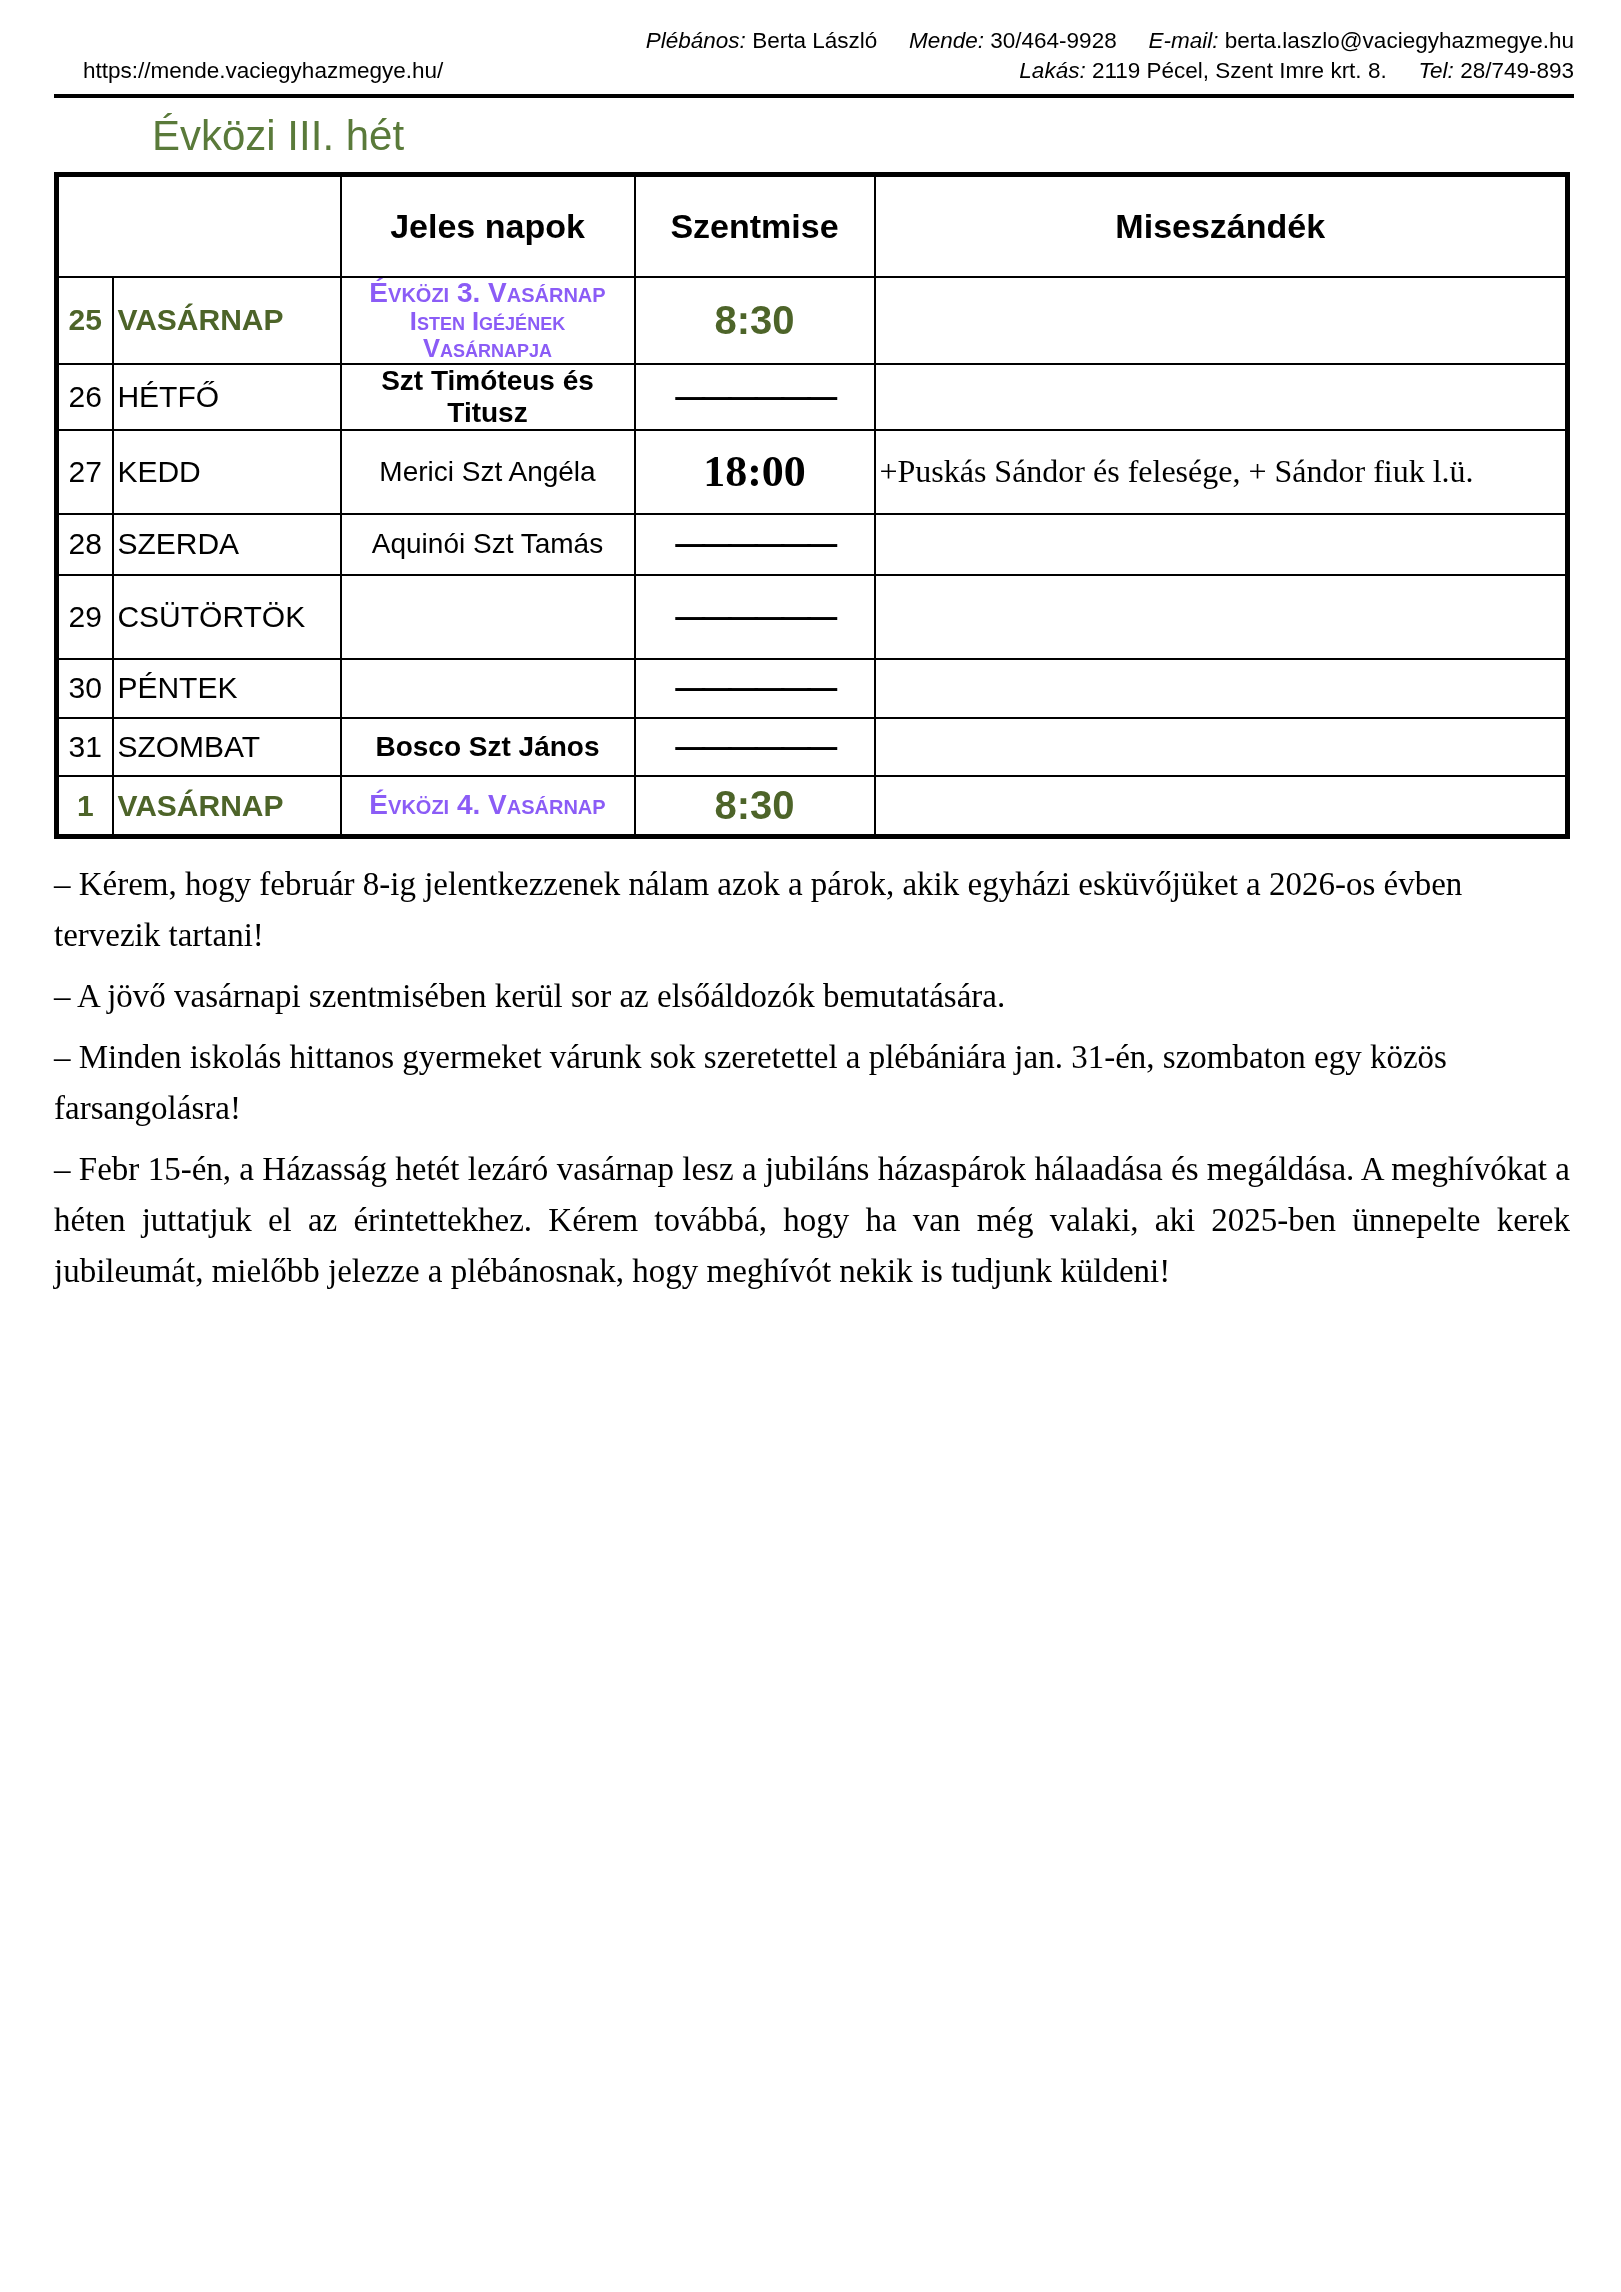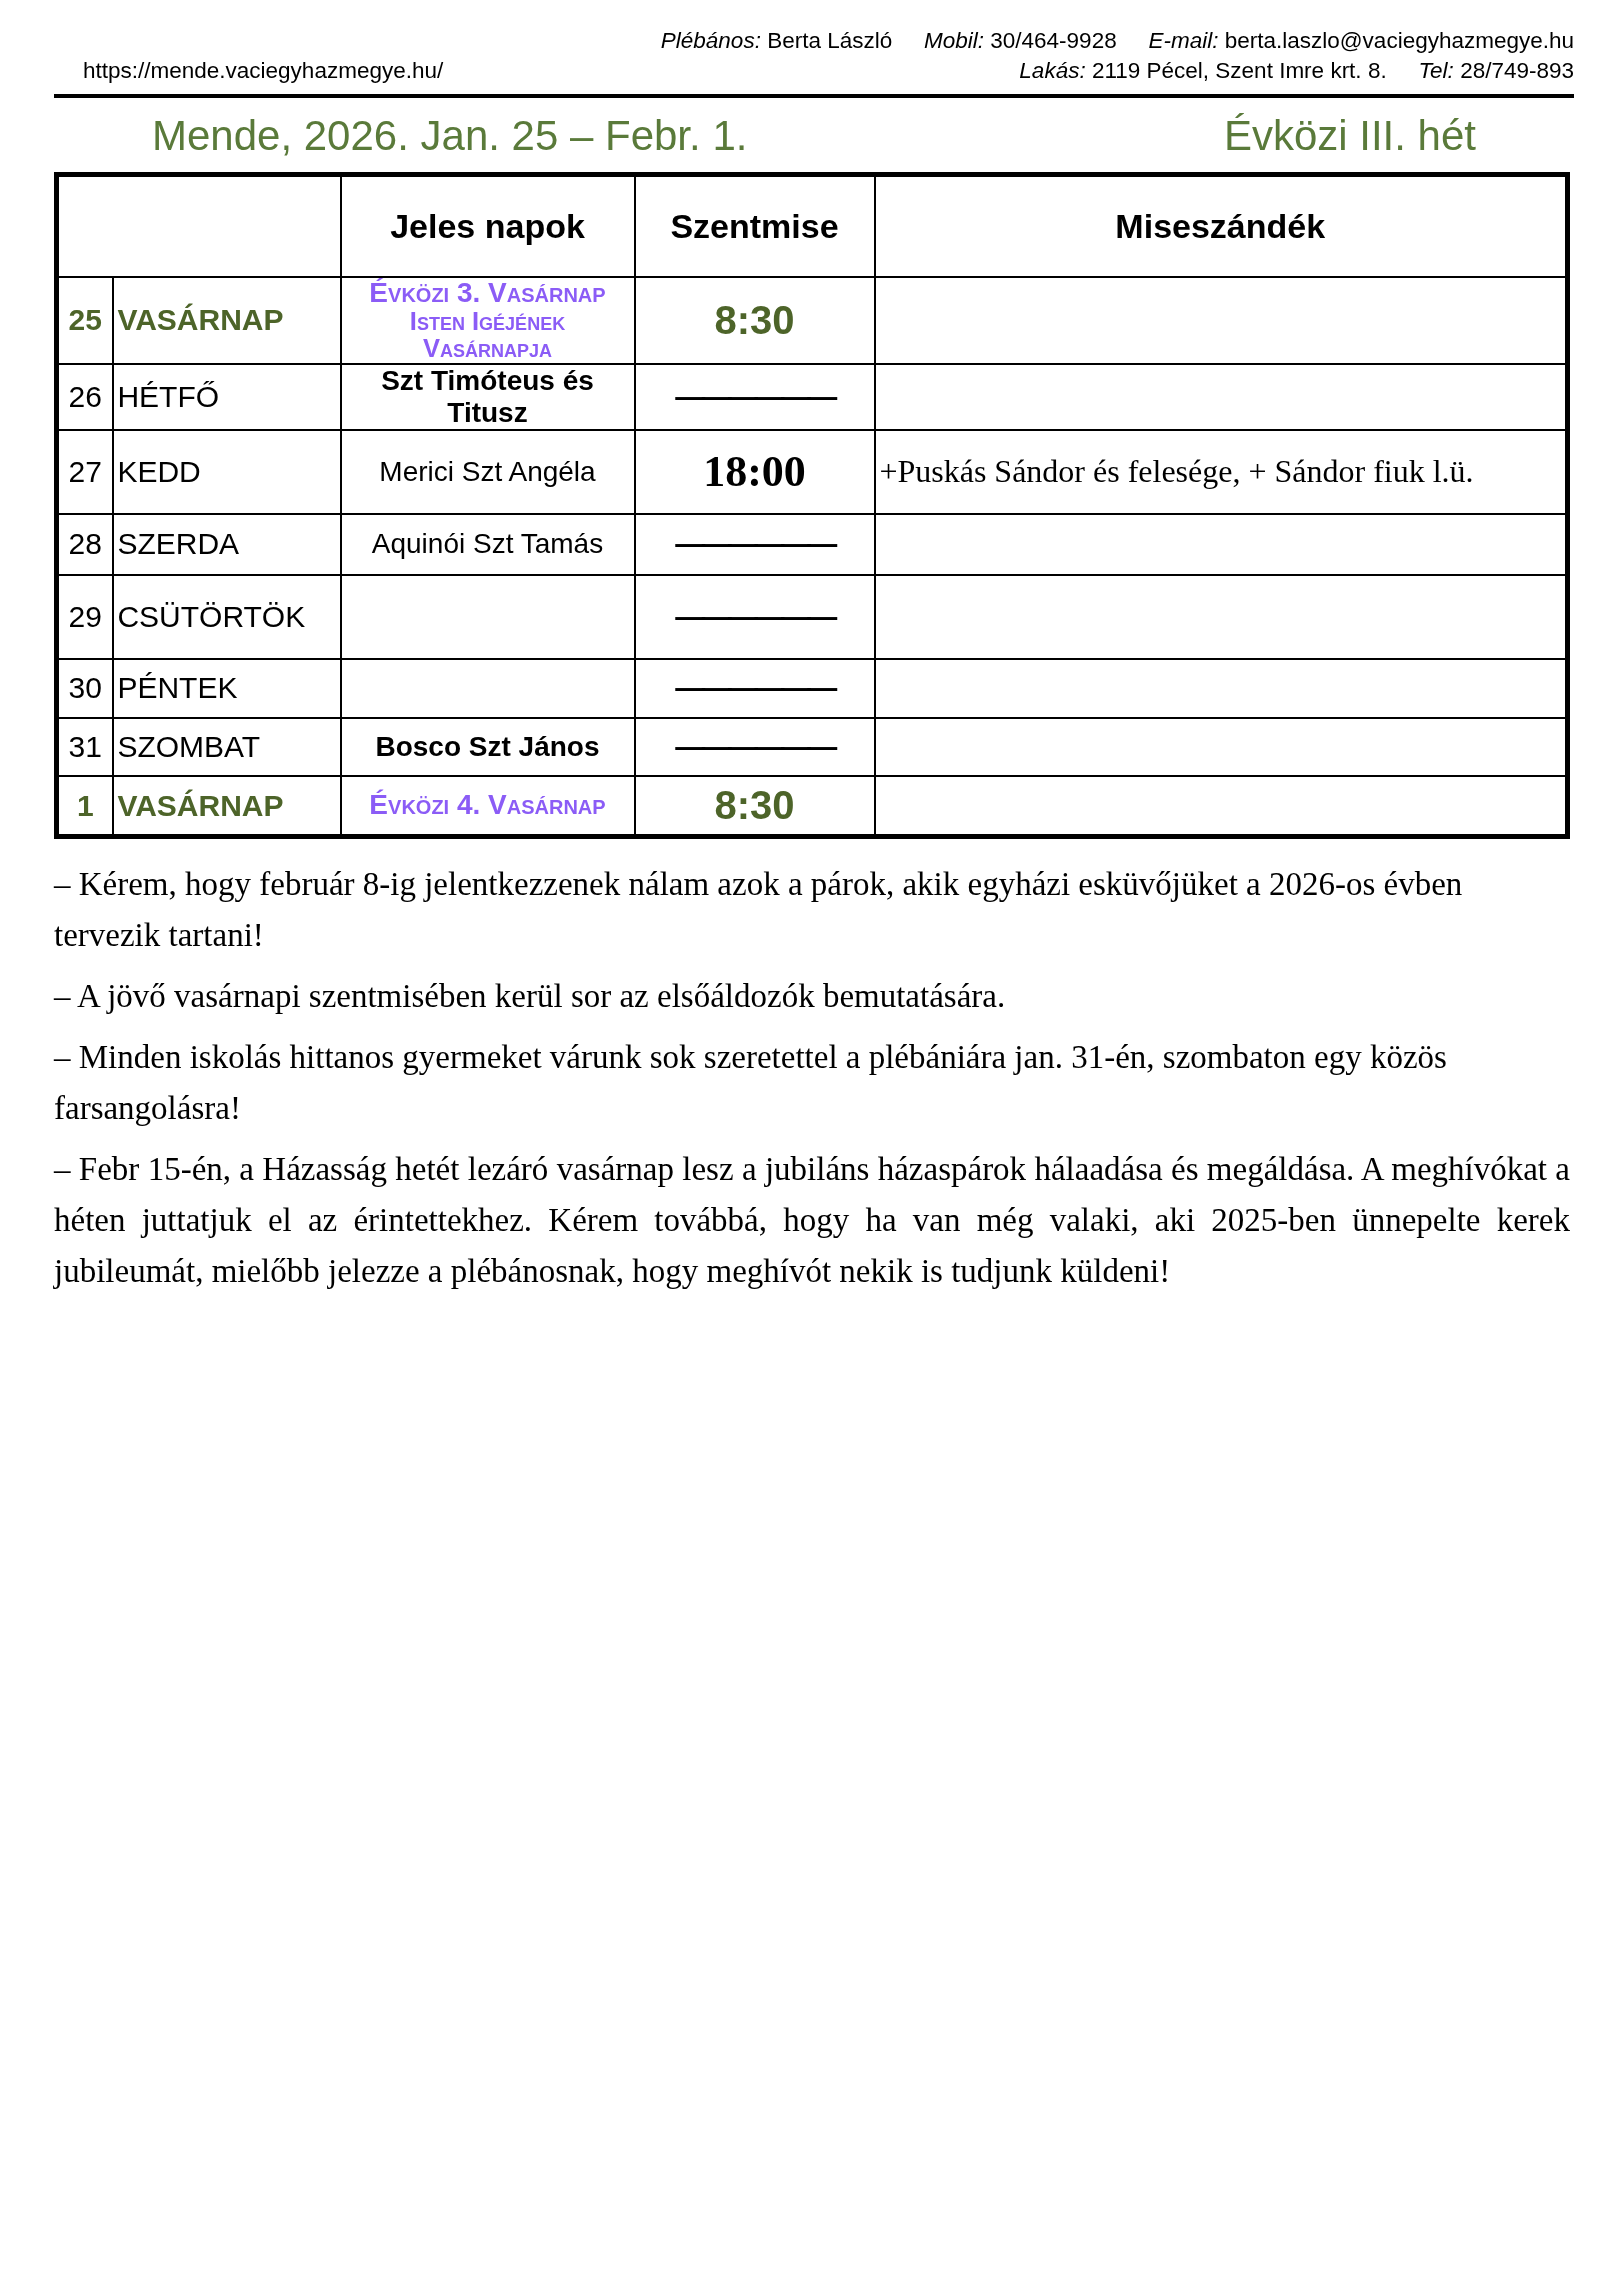--- a/index.html
+++ b/index.html
@@ -96,34 +96,33 @@
   .announcements p.justified{text-align:justify;}
 </style>
 </head>
 <body>
 
 <div class="page">
 
   <header class="contact">
     <div class="contact-line1">
       <span class="grp"><span class="lbl">Plébános:</span> <span>Berta László</span></span>
-      <span class="grp"><span class="lbl">Mobil:</span> <span>30/464-9928</span></span>
+      <span class="grp"><span class="lbl">Mende:</span> <span>30/464-9928</span></span>
       <span class="grp"><span class="lbl">E-mail:</span> <span>berta.laszlo@vaciegyhazmegye.hu</span></span>
     </div>
     <div class="contact-line2">
       <span class="website">https://mende.vaciegyhazmegye.hu/</span>
       <span>
         <span class="grp"><span class="lbl">Lakás:</span> <span>2119 Pécel, Szent Imre krt. 8.</span></span>
         <span class="grp"><span class="lbl">Tel:</span> <span>28/749-893</span></span>
       </span>
     </div>
   </header>
 
   <div class="title-row">
-    <span>Mende, 2026. Jan. 25 – Febr. 1.</span>
     <span>Évközi III. hét</span>
   </div>
 
   <table class="schedule">
     <colgroup>
       <col style="width:56px">
         <col style="width:228px">
         <col style="width:294px">
         <col style="width:240px">
         <col>

